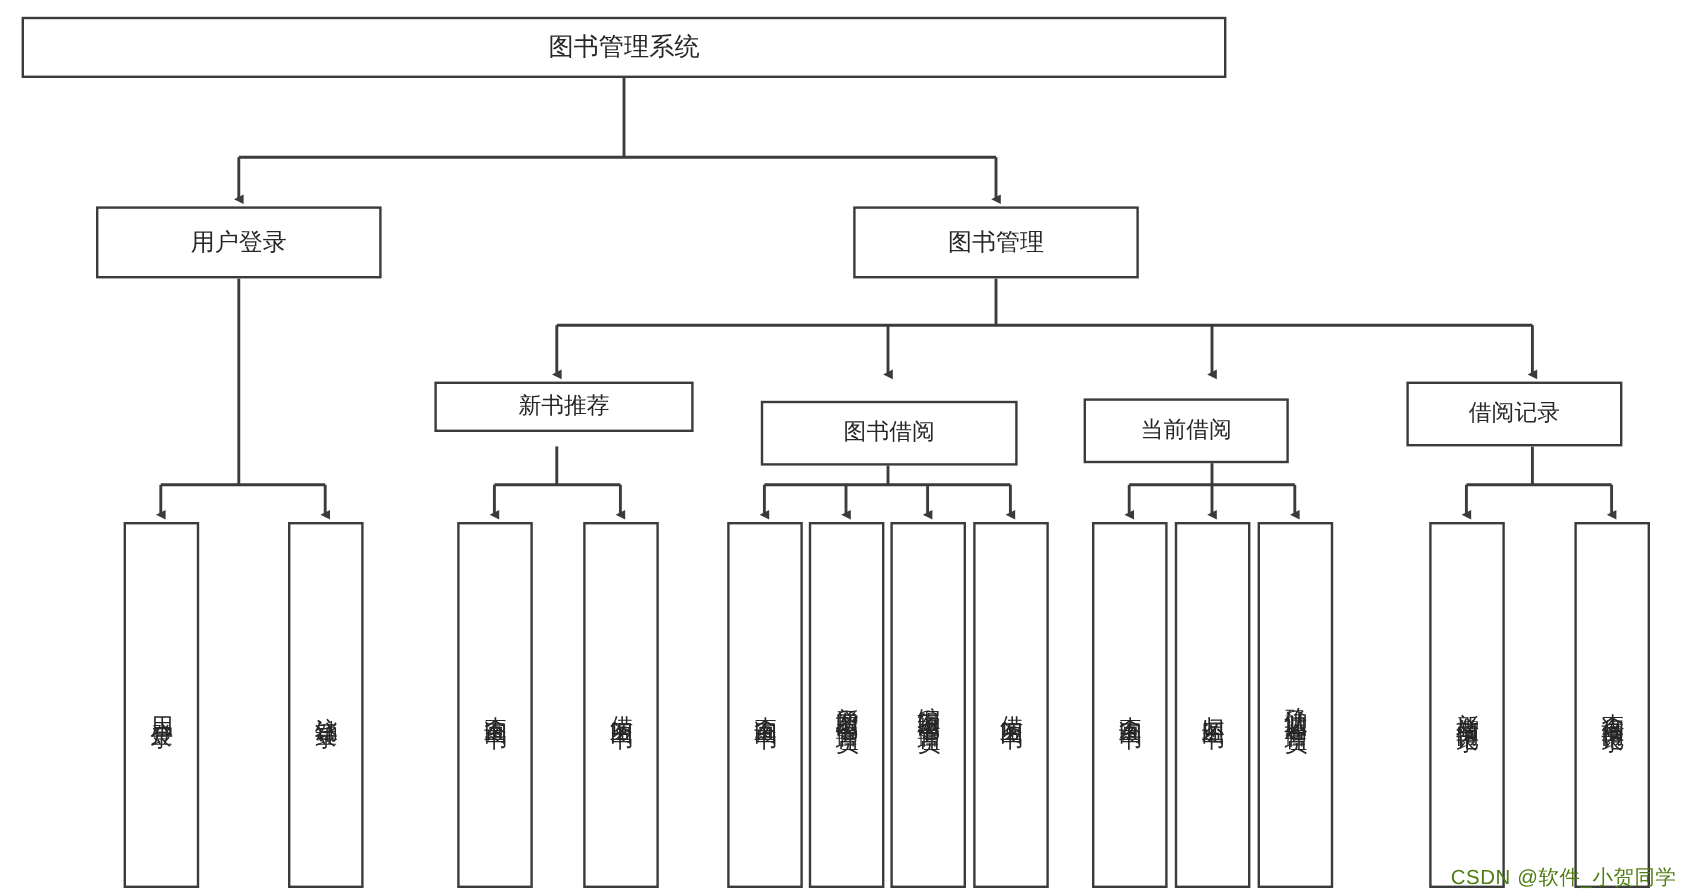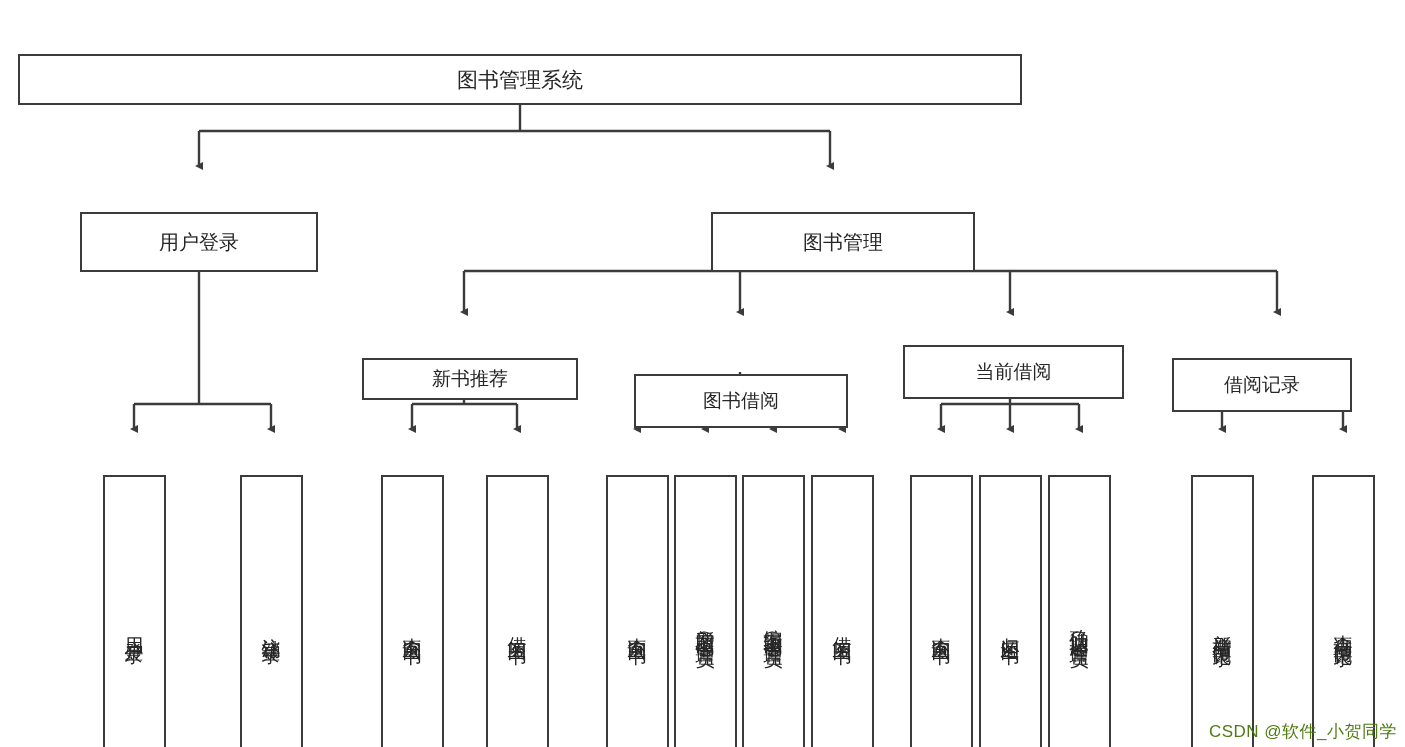--- a/index.html
+++ b/index.html
@@ -4,21 +4,21 @@
 <style>
   html,body{margin:0;padding:0;background:#ffffff;}
   body{width:1405px;height:747px;overflow:hidden;
        font-family:"Liberation Sans","DejaVu Sans",sans-serif;}
   #stage{position:relative;width:1405px;height:747px;background:#fff;}
 
   svg.lines{position:absolute;left:0;top:0;width:1405px;height:747px;pointer-events:none;}
 
   .node{position:absolute;box-sizing:border-box;background:#ffffff;
         border:2px solid #3b3b3b;display:flex;align-items:center;justify-content:center;
-        color:#262626;margin-top:40px;}
+        color:#262626;}
   .node .lbl{display:block;text-align:center;line-height:1.12;}
 
   .node.root{font-size:21px;}
   .node.lvl2{font-size:20px;}
   .node.lvl3{font-size:19px;}
 
   .node.leaf{font-size:19px;}
   .node.leaf .lbl{
       writing-mode:vertical-rl;
       text-orientation:upright;
@@ -86,31 +86,31 @@
     </g>
   </svg>
 
   <div class="node root" style="left:18px;top:14px;width:1004px;height:51px;">
     <span class="lbl">图书管理系统</span>
   </div>
 
   <div class="node lvl2" style="left:80px;top:172px;width:238px;height:60px;">
     <span class="lbl">用户登录</span>
   </div>
-  <div class="node lvl2" style="left:711px;top:172px;width:264px;height:60px;">
+  <div class="node lvl2" style="left:711px;top:172px;width:238px;height:60px;">
     <span class="lbl">图书管理</span>
   </div>
 
   <div class="node lvl3" style="left:362px;top:318px;width:216px;height:42px;">
     <span class="lbl">新书推荐</span>
   </div>
   <div class="node lvl3" style="left:634px;top:334px;width:214px;height:54px;">
     <span class="lbl">图书借阅</span>
   </div>
-  <div class="node lvl3" style="left:903px;top:305px;width:221px;height:54px;">
+  <div class="node lvl3" style="left:903px;top:332px;width:171px;height:54px;">
     <span class="lbl">当前借阅</span>
   </div>
   <div class="node lvl3" style="left:1172px;top:318px;width:180px;height:54px;">
     <span class="lbl">借阅记录</span>
   </div>
 
   <div class="node leaf" style="left:103px;top:435px;width:63px;height:305px;">
     <span class="lbl">用户登录</span>
   </div>
   <div class="node leaf" style="left:240px;top:435px;width:63px;height:305px;">

